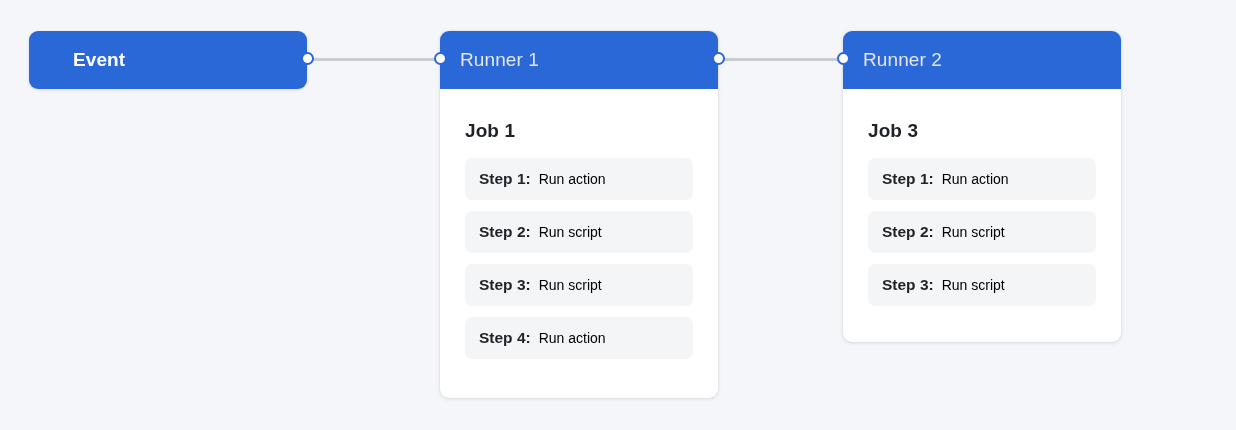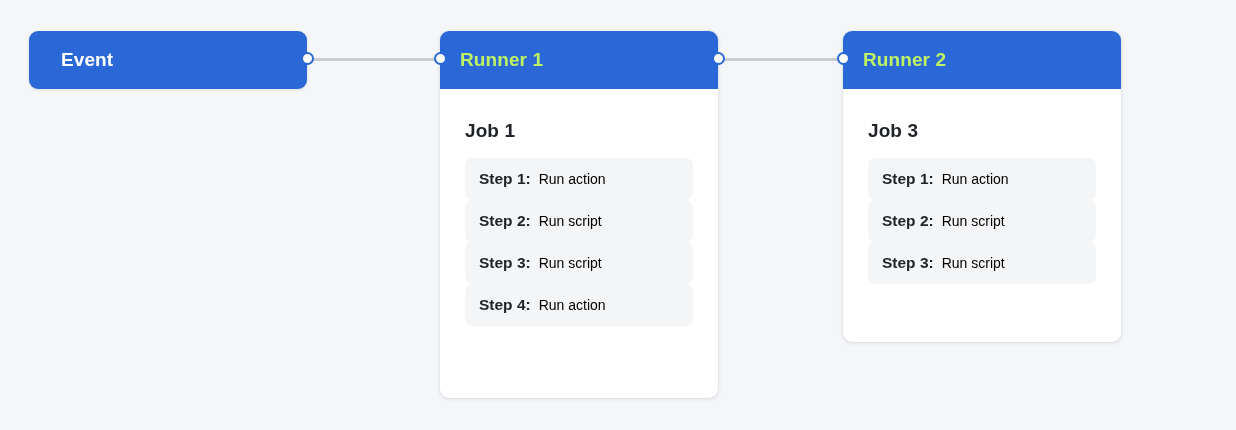--- a/index.html
+++ b/index.html
@@ -54,20 +54,21 @@
     display: flex;
     align-items: center;
     z-index: 3;
   }
   #event-node .node-title {
     color: #ffffff;
     font-size: 19px;
     font-weight: bold;
     padding-left: 32px;
     letter-spacing: 0.1px;
+    margin-left: 12px;
   }
 
   
   .runner-card {
     position: absolute;
     width: 278px;
     background: #ffffff;
     border-radius: 9px;
     box-shadow: 0 1px 4px rgba(20,30,60,0.12), 0 0 0 0.5px rgba(20,30,60,0.05);
     z-index: 3;
@@ -77,42 +78,43 @@
   #runner2-card { left: 843px; top: 31px; height: 311px; }
 
   .runner-header {
     height: 58px;
     background: #2a68d8;
     border-radius: 9px 9px 0 0;
     display: flex;
     align-items: center;
   }
   .runner-header .node-title {
-    color: #bef264;
+    color: #e5e5e5;
     font-size: 19px;
-    font-weight: bold;
+    font-weight: normal;
     padding-left: 20px;
     letter-spacing: 0.1px;
   }
 
   .runner-body {
     padding: 18px 25px 0 25px;
     margin-top: 13px;
   }
   .job-title {
     font-size: 19px;
     font-weight: bold;
     color: #1f2328;
     margin: 0 0 16px 0;
     letter-spacing: 0.1px;
   }
 
   .step-list {
     display: flex;
     flex-direction: column;
+    gap: 11px;
   }
   .step-pill {
     background: #f4f5f7;
     border-radius: 7px;
     height: 42px;
     display: flex;
     align-items: center;
     padding-left: 14px;
     box-sizing: border-box;
   }

